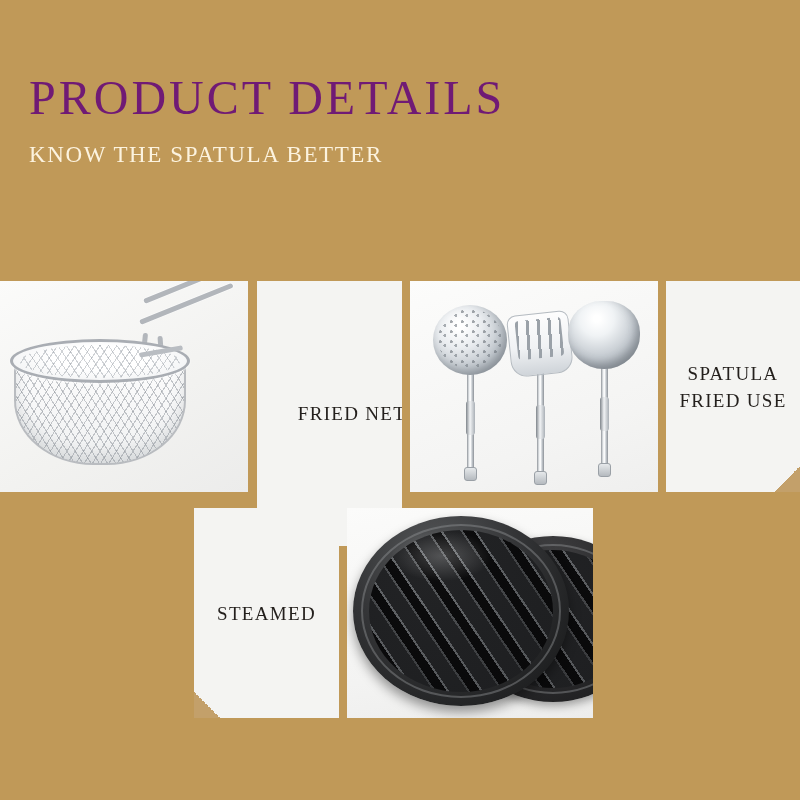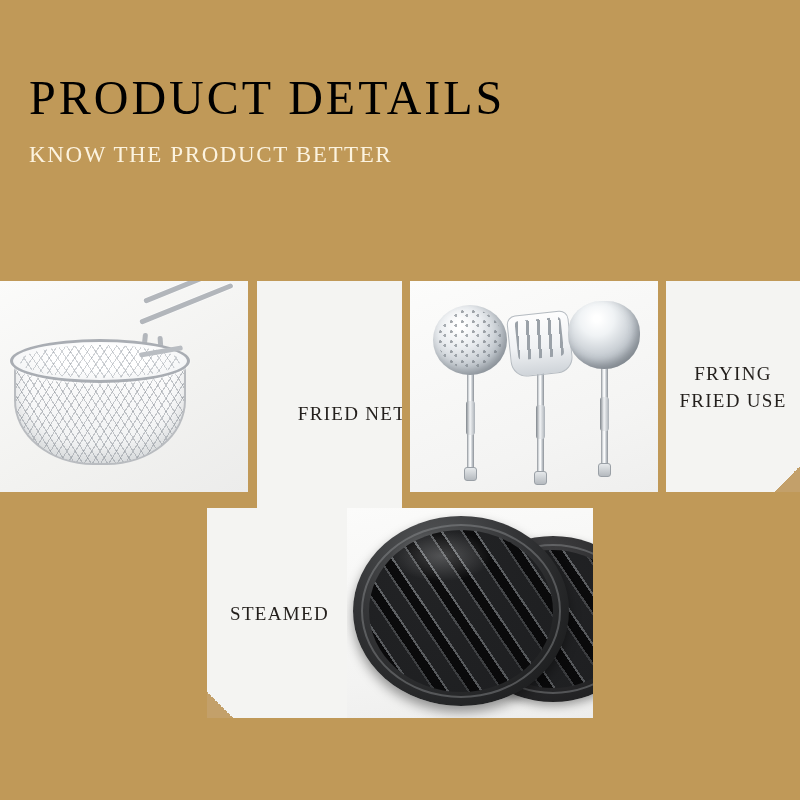--- a/index.html
+++ b/index.html
@@ -10,21 +10,21 @@
     font-family:"Liberation Serif", serif;
     overflow:hidden;
     position:relative;
   }
 
   
   .header { position:absolute; left:0; top:0; width:800px; height:281px; }
   .title {
     position:absolute; left:29px; top:72px;
     font-size:48px; line-height:52px;
-    letter-spacing:3px; color:#000000;
+    letter-spacing:3px; color:#701a75;
     font-weight:400; white-space:nowrap;
   }
   .subtitle {
     position:absolute; left:29px; top:141px;
     font-size:23px; line-height:27px;
     letter-spacing:1.6px; color:#fcf3df;
     font-weight:400; white-space:nowrap;
   }
 
   
@@ -176,21 +176,21 @@
     position:absolute; left:18%; top:8%; width:46%; height:26%;
     border-radius:50%;
     background:radial-gradient(ellipse, rgba(255,255,255,.22), rgba(255,255,255,0) 72%);
   }
 </style>
 </head>
 <body>
 
 <div class="header">
   <div class="title">PRODUCT DETAILS</div>
-  <div class="subtitle">KNOW THE PRODUCT BETTER</div>
+  <div class="subtitle">KNOW THE SPATULA BETTER</div>
 </div>
 
 <div class="panel photo" style="left:0px; top:281px; width:248px; height:211px;">
   <div class="basket-wrap">
     <div class="basket-handle-a"></div>
     <div class="basket-handle-b"></div>
     <div class="basket-hook1"></div>
     <div class="basket-hook2"></div>
     <div class="basket-body"></div>
     <div class="basket-rim"></div>
@@ -229,27 +229,27 @@
       <div class="ut-ferrule"></div>
       <div class="ut-tip"></div>
       <div class="ut-ladle-head"></div>
     </div>
 
   </div>
 </div>
 
 <div class="panel label-card" style="left:666px; top:281px; width:134px; height:211px;">
   <div class="label-text">
-    <span>FRYING</span>
+    <span>SPATULA</span>
     <span>FRIED USE</span>
   </div>
   <div class="fold br"></div>
 </div>
 
-<div class="panel label-card" style="left:207px; top:508px; width:145px; height:210px;">
+<div class="panel label-card" style="left:194px; top:508px; width:145px; height:210px;">
   <div class="label-text">
     <span>STEAMED</span>
   </div>
   <div class="fold bl"></div>
 </div>
 
 <div class="panel photo" style="left:347px; top:508px; width:246px; height:210px;">
   <div class="sb-wrap">
     <div class="sb-disc sb-back">
       <div class="sb-slots"></div>

